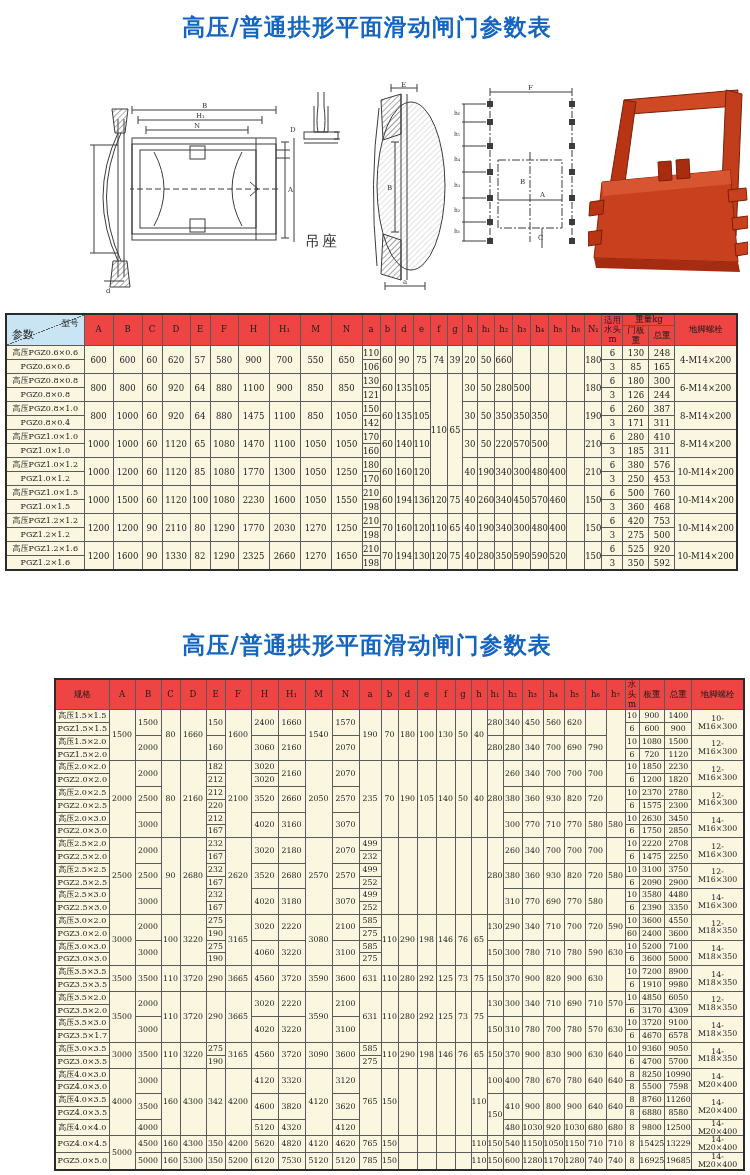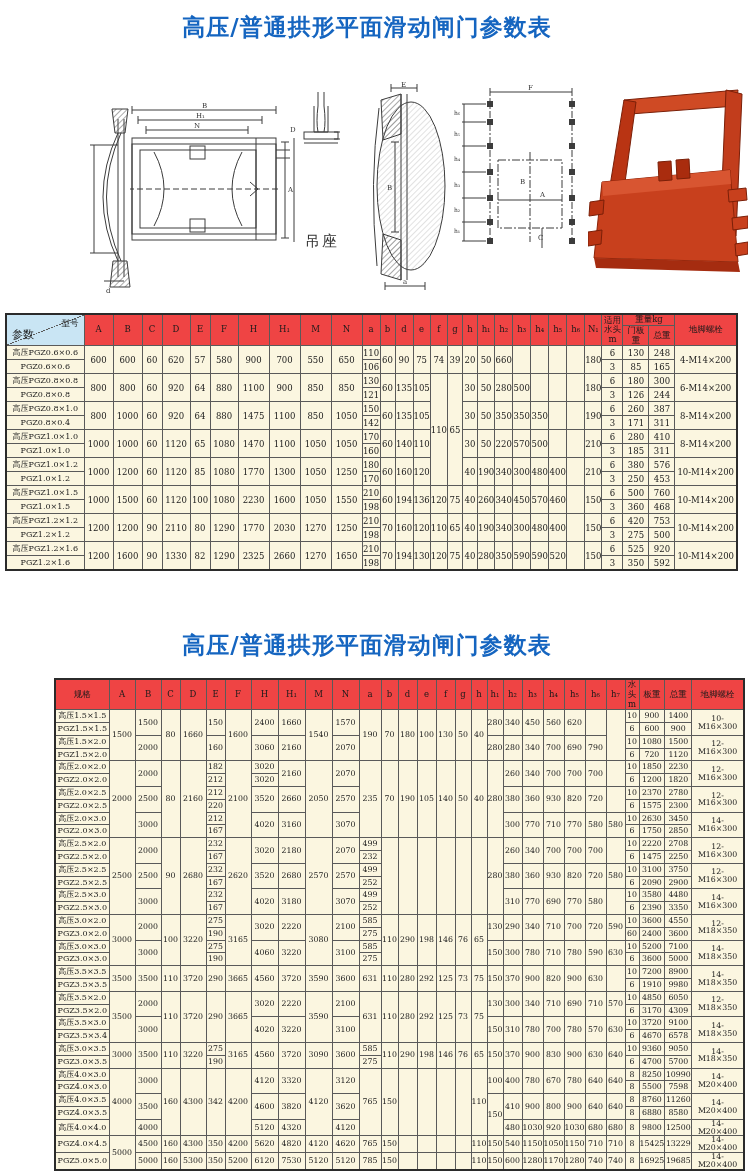--- a/index.html
+++ b/index.html
@@ -1043,21 +1043,21 @@
             <td rowspan="2">700</td>
             <td rowspan="2">780</td>
             <td rowspan="2">570</td>
             <td rowspan="2">630</td>
             <td>10</td>
             <td>3720</td>
             <td>9100</td>
             <td rowspan="2">14-M18×350</td>
           </tr>
           <tr>
-            <td>PGZ3.5×3.4</td>
+            <td>PGZ3.5×1.7</td>
             <td>6</td>
             <td>4670</td>
             <td>6578</td>
           </tr>
           <tr>
             <td>高压3.0×3.5</td>
             <td rowspan="2">3000</td>
             <td rowspan="2">3500</td>
             <td rowspan="2">110</td>
             <td rowspan="2">3220</td>

